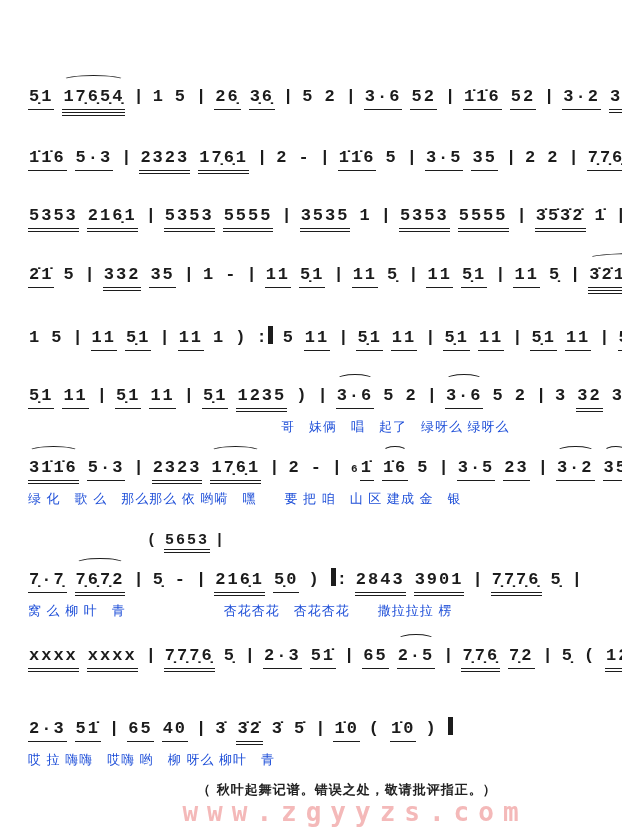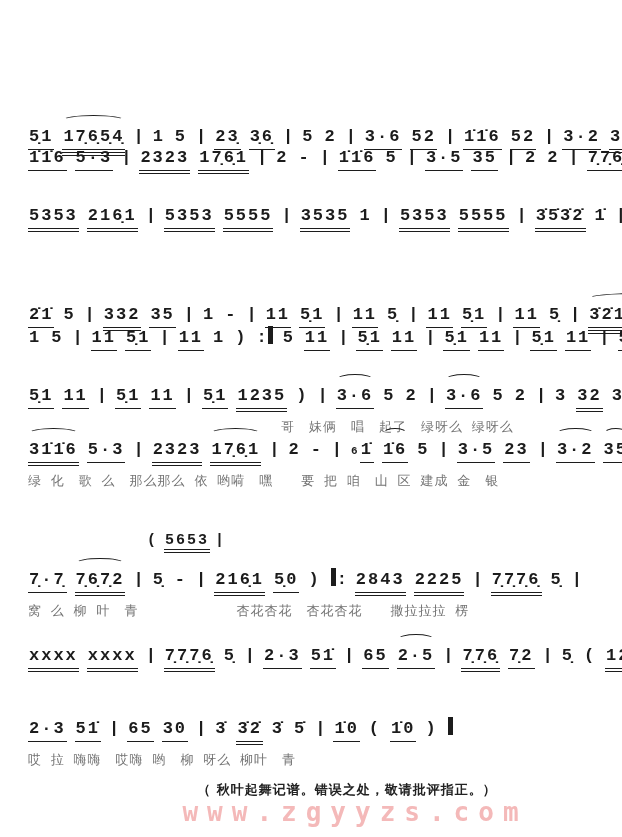--- a/index.html
+++ b/index.html
@@ -11,37 +11,37 @@
   .line{position:absolute;left:28px;right:6px;}
   .notes{
     display:flex;align-items:baseline;column-gap:8px;
     font-size:17px;font-weight:bold;line-height:24px;white-space:nowrap;
   }
   .tok{position:relative;letter-spacing:2px;padding:0 1px;}
   .bar{letter-spacing:0;padding:0;}
   .u1{border-bottom:1.5px solid currentColor;}
   .u2{border-bottom:1.5px solid currentColor;}
   .u2::after{content:"";position:absolute;left:0;right:0;bottom:-4px;border-top:1.5px solid currentColor;}
-  .u3{border-bottom:1.5px solid currentColor;margin-top:40px;}
+  .u3{border-bottom:1.5px solid currentColor;}
   .u3::before{content:"";position:absolute;left:0;right:0;bottom:-4px;border-top:1.5px solid currentColor;}
   .u3::after{content:"";position:absolute;left:0;right:0;bottom:-7px;border-top:1.5px solid currentColor;}
   .arc{position:absolute;left:1px;right:1px;top:-10px;height:8px;
        border:1.5px solid transparent;border-top-color:currentColor;
        border-radius:50% 50% 0 0;}
   .grace{font-size:11px;vertical-align:7px;letter-spacing:0;margin-right:-7px;}
   .thickbar{display:inline-block;width:5px;height:18px;background:currentColor;
             vertical-align:-2px;margin:0 1px;}
   .lyrics{
     margin-top:9px;font-size:13px;letter-spacing:1px;white-space:pre;
-    font-family:Liberation Mono, monospace;color:#737373;
+    font-family:Liberation Sans, sans-serif;color:#1d4ed8;
   }
   .inset{position:absolute;top:-36px;left:118px;display:flex;column-gap:5px;
          font-size:15px;font-weight:bold;}
   .l1{top:85px}.l2{top:146px}.l3{top:204px}.l4{top:263px}.l5{top:326px}
-  .l6{top:384px}.l7{top:438px}.l8{top:568px}.l9{top:644px}.l10{top:717px}
+  .l6{top:384px}.l7{top:456px}.l8{top:568px}.l9{top:644px}.l10{top:717px}
   .l6 .lyrics{padding-left:253px;}
   .footnote{
     position:absolute;top:781px;left:0;width:100%;text-align:center;
     font-size:13px;font-weight:bold;letter-spacing:1px;color:#222;
     font-family:"DejaVu Sans","Liberation Sans",sans-serif;
     margin-left:36px;
   }
   .watermark{
     position:absolute;top:797px;left:0;width:100%;text-align:center;
     font-size:26px;font-weight:bold;letter-spacing:9px;
@@ -54,21 +54,21 @@
 <div class="page" style="color: rgb(28, 28, 28);">
   <div id="score">
       <div class="line l1">
         <div class="notes">
           <span class="tok u1">5̣1</span>
           <span class="tok u3">17̣6̣5̣4̣<i class="arc"></i></span>
           <span class="tok bar">|</span>
           <span class="tok">1</span>
           <span class="tok">5</span>
           <span class="tok bar">|</span>
-          <span class="tok u1">23̣</span>
+          <span class="tok u1">26̣</span>
           <span class="tok u1">3̣6̣</span>
           <span class="tok bar">|</span>
           <span class="tok">5</span>
           <span class="tok">2</span>
           <span class="tok bar">|</span>
           <span class="tok u1">3·6</span>
           <span class="tok u1">52</span>
           <span class="tok bar">|</span>
           <span class="tok u1">1̇1̇6</span>
           <span class="tok u1">52</span>
@@ -233,21 +233,21 @@
           <span class="tok u2">7̣6̣7̣2<i class="arc"></i></span>
           <span class="tok bar">|</span>
           <span class="tok">5̣</span>
           <span class="tok">-</span>
           <span class="tok bar">|</span>
           <span class="tok u2">216̣1</span>
           <span class="tok u1">5̣0</span>
           <span class="tok">)</span>
           <span class="tok bar"><i class="thickbar"></i>:</span>
           <span class="tok u2">2843</span>
-          <span class="tok u2">2225</span>
+          <span class="tok u2">3901</span>
           <span class="tok bar">|</span>
           <span class="tok u2">7̣7̣7̣6̣</span>
           <span class="tok">5̣</span>
           <span class="tok bar">|</span>
         </div>
         <div class="lyrics">窝 么 柳 叶　青　　　　　　　杏花杏花　杏花杏花　　撒拉拉拉 楞</div>
       </div>
       <div class="line l9">
         <div class="notes">
           <span class="tok u2">xxxx</span>
@@ -269,21 +269,21 @@
           <span class="tok">(</span>
           <span class="tok u2">1234</span>
         </div>
       </div>
       <div class="line l10">
         <div class="notes">
           <span class="tok u1">2·3</span>
           <span class="tok u1">51̇</span>
           <span class="tok bar">|</span>
           <span class="tok u1">65</span>
-          <span class="tok u1">30</span>
+          <span class="tok u1">40</span>
           <span class="tok bar">|</span>
           <span class="tok">3̇</span>
           <span class="tok u2">3̇2̇</span>
           <span class="tok">3̇</span>
           <span class="tok">5̇</span>
           <span class="tok bar">|</span>
           <span class="tok u1">1̇0</span>
           <span class="tok">(</span>
           <span class="tok u1">1̇0</span>
           <span class="tok">)</span>

